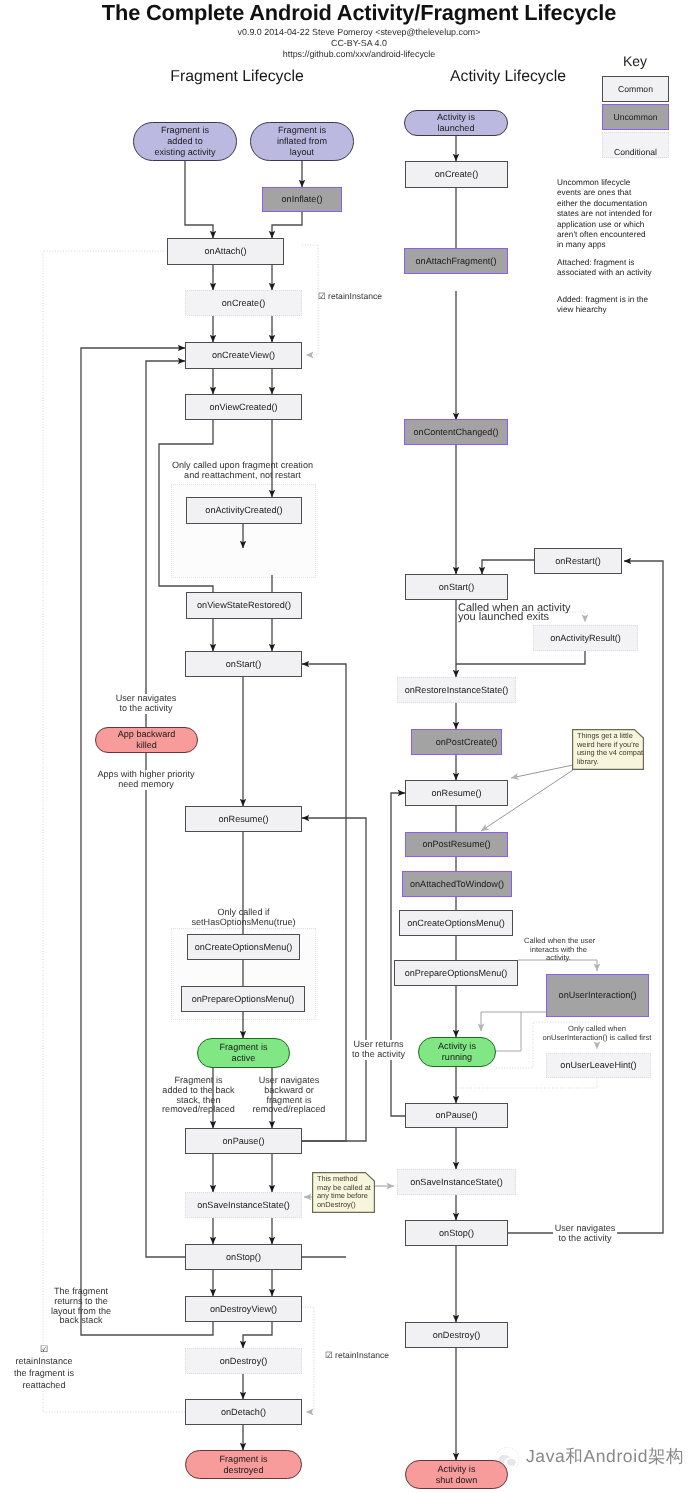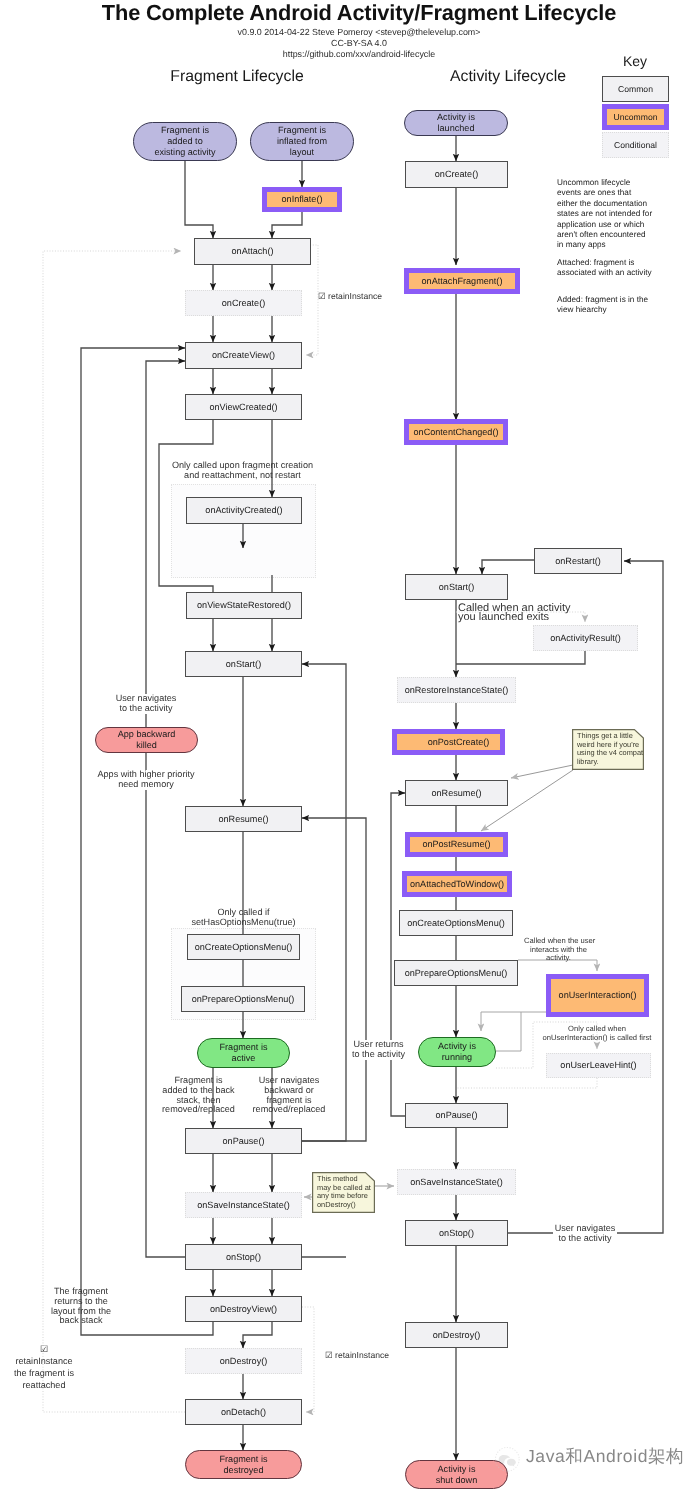--- a/index.html
+++ b/index.html
@@ -12,21 +12,21 @@
   .title{position:absolute;left:9px;top:0px;width:700px;text-align:center;
          font-size:21.8px;font-weight:bold;color:#111;letter-spacing:-0.15px;}
   .sub{position:absolute;left:9px;width:700px;text-align:center;font-size:8.9px;color:#2b2b2b;white-space:nowrap;}
 
   .colhead{position:absolute;text-align:center;font-size:15.8px;color:#1a1a1a;}
 
   
   .node{position:absolute;box-sizing:border-box;display:flex;align-items:center;
         justify-content:center;text-align:center;line-height:1.18;color:#1a1a1a;white-space:pre;}
   .common{background:#f1f1f3;border:1.4px solid #4d4d4d;font-size:9.1px;}
-  .uncommon{background:#fdba74;border:5px solid #8b5cf6;font-size:9.1px;}
+  .uncommon{background:#a3a3a3;border:1px solid #8b5cf6;font-size:9.1px;}
   .conditional{background:#f3f3f6;border:1px dotted #dcdcdc;font-size:9.1px;}
   .startend{border-radius:30px;font-size:9.1px;}
   .purple{background:#bcb9e0;border:1.2px solid #3a3952;}
   .green{background:#81e784;border:1.2px solid #1d6b21;}
   .red{background:#f79b9b;border:1.2px solid #62353f;}
 
   .note{position:absolute;box-sizing:border-box;
         font-size:7.4px;line-height:8.6px;color:#3a3a2e;padding:3px 4px 3px 5px;white-space:pre;}
   .note svg{position:absolute;left:0;top:0;}
   .note span{position:relative;}
@@ -56,21 +56,21 @@
   <div class="colhead" style="left:408px;top:68px;width:200px">Activity Lifecycle</div>
 
   <div class="keytitle" style="left:593px;top:53px;width:84px">Key</div>
   <div id="key-items">
       <div class="keyitem common" style="left: 602px; top: 76px; width: 67px; height: 26px;">
         <span>Common</span>
       </div>
       <div class="keyitem uncommon" style="left: 602px; top: 104px; width: 67px; height: 26px;">
         <span>Uncommon</span>
       </div>
-      <div class="keyitem conditional" style="left: 602px; top: 132px; width: 67px; height: 26px;">
+      <div class="keyitem conditional" style="left: 602px; top: 132px; width: 67px; height: 26px; align-items: flex-end;">
         <span>Conditional</span>
       </div>
     </div>
 
   <div id="legend-notes">
       <div class="para" style="left: 557px; top: 178px; width: 100px;">Uncommon lifecycle
 events are ones that
 either the documentation
 states are not intended for
 application use or which
@@ -165,21 +165,21 @@
       <path d="M375,1186 L394,1186" fill="none" stroke="#999999" stroke-width="1" marker-end="url(#ag)"></path>
     </svg>
   <div id="nodes">
       <div class="node startend purple" style="left: 133px; top: 122px; width: 104px; height: 39px;"><span>Fragment is
 added to
 existing activity</span></div>
       <div class="node startend purple" style="left: 250px; top: 122px; width: 104px; height: 39px;"><span>Fragment is
 inflated from
 layout</span></div>
       <div class="node uncommon" style="left: 262px; top: 187px; width: 80px; height: 25px;"><span>onInflate()</span></div>
-      <div class="node common" style="left: 194px; top: 238px; width: 117px; height: 27px;"><span>onAttach()</span></div>
+      <div class="node common" style="left: 167px; top: 238px; width: 117px; height: 27px;"><span>onAttach()</span></div>
       <div class="node conditional" style="left: 185px; top: 290px; width: 117px; height: 26px;"><span>onCreate()</span></div>
       <div class="node common" style="left: 185px; top: 342px; width: 117px; height: 27px;"><span>onCreateView()</span></div>
       <div class="node common" style="left: 185px; top: 394px; width: 117px; height: 26px;"><span>onViewCreated()</span></div>
       <div class="node common" style="left: 186px; top: 497px; width: 116px; height: 27px;"><span>onActivityCreated()</span></div>
       <div class="node common" style="left: 186px; top: 548px; width: 116px; height: 27px; margin-top: 44px;"><span>onViewStateRestored()</span></div>
       <div class="node common" style="left: 185px; top: 651px; width: 117px; height: 26px;"><span>onStart()</span></div>
       <div class="node startend red" style="left: 95px; top: 727px; width: 103px; height: 26px;"><span>App backward
 killed</span></div>
       <div class="node common" style="left: 185px; top: 806px; width: 117px; height: 26px;"><span>onResume()</span></div>
       <div class="node common" style="left: 187px; top: 934px; width: 113px; height: 26px;"><span>onCreateOptionsMenu()</span></div>
@@ -190,27 +190,27 @@
       <div class="node conditional" style="left: 185px; top: 1192px; width: 117px; height: 26px;"><span>onSaveInstanceState()</span></div>
       <div class="node common" style="left: 185px; top: 1244px; width: 117px; height: 26px;"><span>onStop()</span></div>
       <div class="node common" style="left: 185px; top: 1296px; width: 117px; height: 26px;"><span>onDestroyView()</span></div>
       <div class="node conditional" style="left: 185px; top: 1348px; width: 117px; height: 26px;"><span>onDestroy()</span></div>
       <div class="node common" style="left: 185px; top: 1399px; width: 117px; height: 26px;"><span>onDetach()</span></div>
       <div class="node startend red" style="left: 185px; top: 1450px; width: 117px; height: 29px;"><span>Fragment is
 destroyed</span></div>
       <div class="node startend purple" style="left: 404px; top: 110px; width: 104px; height: 26px;"><span>Activity is
 launched</span></div>
       <div class="node common" style="left: 405px; top: 161px; width: 103px; height: 27px;"><span>onCreate()</span></div>
-      <div class="node uncommon" style="left: 404px; top: 268px; width: 116px; height: 26px;"><span>onAttachFragment()</span></div>
+      <div class="node uncommon" style="left: 404px; top: 248px; width: 104px; height: 26px;"><span>onAttachFragment()</span></div>
       <div class="node uncommon" style="left: 404px; top: 419px; width: 104px; height: 26px;"><span>onContentChanged()</span></div>
       <div class="node common" style="left: 534px; top: 548px; width: 88px; height: 26px;"><span>onRestart()</span></div>
       <div class="node common" style="left: 405px; top: 574px; width: 103px; height: 26px;"><span>onStart()</span></div>
       <div class="node conditional" style="left: 533px; top: 625px; width: 105px; height: 26px;"><span>onActivityResult()</span></div>
       <div class="node conditional" style="left: 397px; top: 677px; width: 119px; height: 26px;"><span>onRestoreInstanceState()</span></div>
-      <div class="node uncommon" style="left: 392px; top: 729px; width: 113px; height: 26px; padding-left: 20px;"><span>onPostCreate()</span></div>
+      <div class="node uncommon" style="left: 411px; top: 729px; width: 91px; height: 26px; padding-left: 20px;"><span>onPostCreate()</span></div>
       <div class="node common" style="left: 405px; top: 780px; width: 103px; height: 26px;"><span>onResume()</span></div>
       <div class="node uncommon" style="left: 405px; top: 832px; width: 103px; height: 25px;"><span>onPostResume()</span></div>
       <div class="node uncommon" style="left: 402px; top: 871px; width: 110px; height: 26px;"><span>onAttachedToWindow()</span></div>
       <div class="node common" style="left: 399px; top: 910px; width: 114px; height: 26px;"><span>onCreateOptionsMenu()</span></div>
       <div class="node common" style="left: 394px; top: 960px; width: 124px; height: 26px;"><span>onPrepareOptionsMenu()</span></div>
       <div class="node uncommon" style="left: 546px; top: 974px; width: 103px; height: 43px;"><span>onUserInteraction()</span></div>
       <div class="node startend green" style="left: 418px; top: 1037px; width: 78px; height: 30px;"><span>Activity is
 running</span></div>
       <div class="node conditional" style="left: 546px; top: 1053px; width: 105px; height: 25px;"><span>onUserLeaveHint()</span></div>
       <div class="node common" style="left: 405px; top: 1103px; width: 103px; height: 25px;"><span>onPause()</span></div>

